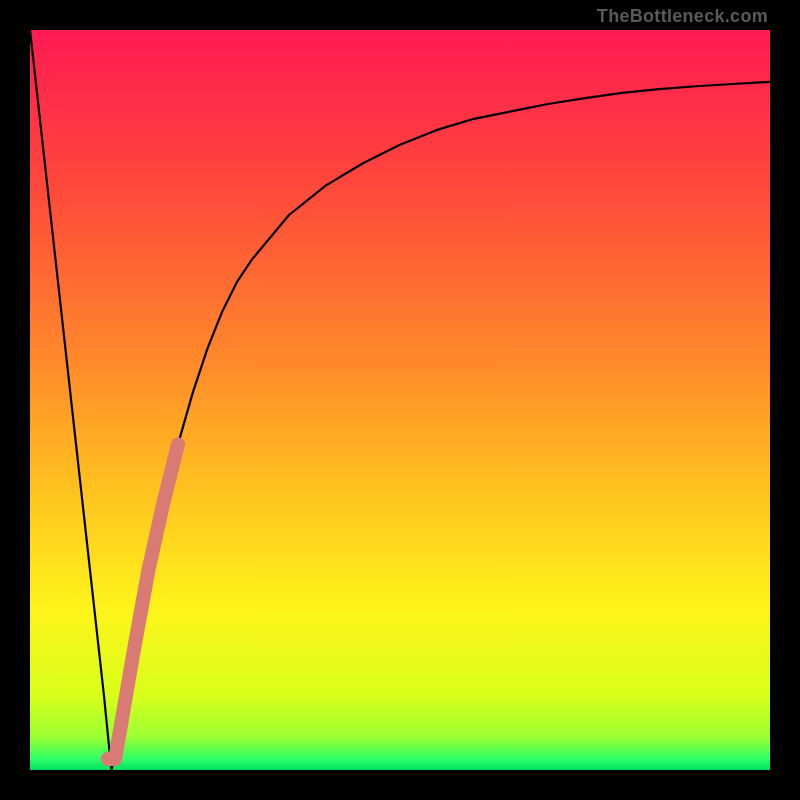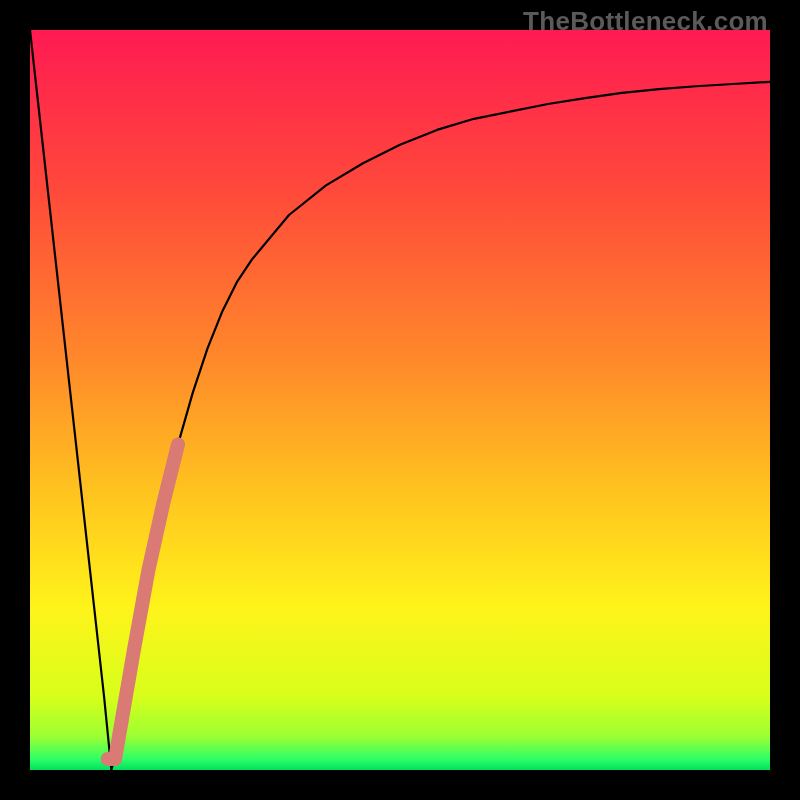--- a/index.html
+++ b/index.html
@@ -28,21 +28,21 @@
   }
   .gradient {
     position: absolute;
     inset: 0;
   }
   .watermark {
     position: absolute;
     top: 6px;
     right: 32px;
     font-family: Arial, Helvetica, sans-serif;
-    font-size: 26px;
+    font-size: 18px;
     color: #5a5a5a;
     font-weight: 600;
     letter-spacing: 0.3px;
     user-select: none;
   }
   svg.curves {
     position: absolute;
     inset: 0;
   }
 </style>

